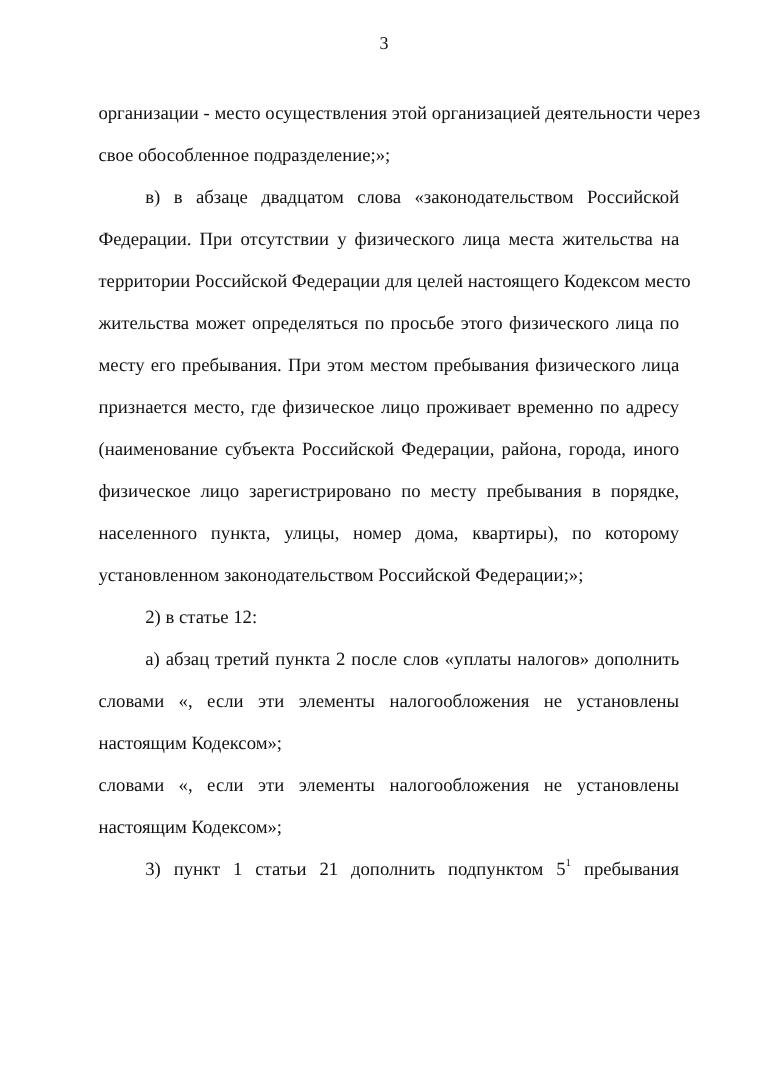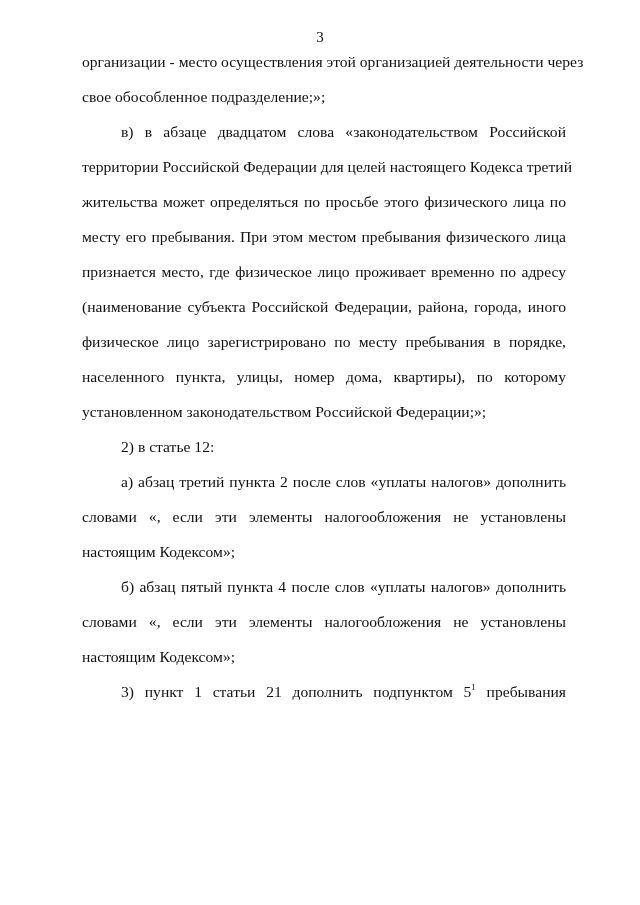--- a/index.html
+++ b/index.html
@@ -19,21 +19,21 @@
     position: absolute;
     top: 28px;
     left: 0;
     width: 640px;
     text-align: center;
     font-size: 15px;
     line-height: 18px;
   }
   .body-text {
     position: absolute;
-    top: 51px;
+    top: 84px;
     left: 82px;
     width: 484px;
   }
   .line {
     height: 35px;
     font-size: 15.6px;
     line-height: 22px;
     white-space: nowrap;
     text-align: justify;
     text-align-last: justify;
@@ -54,31 +54,31 @@
 </style>
 </head>
 <body>
 
 <div class="page-number">3</div>
 
 <div class="body-text">
   <div class="line">организации - место осуществления этой организацией деятельности через</div>
   <div class="line last">свое обособленное подразделение;»;</div>
   <div class="line indent">в) в абзаце двадцатом слова «законодательством Российской</div>
-  <div class="line">территории Российской Федерации для целей настоящего Кодекса третий</div>
+  <div class="line">Федерации. При отсутствии у физического лица места жительства на</div>
+  <div class="line">территории Российской Федерации для целей настоящего Кодексом место</div>
   <div class="line">жительства может определяться по просьбе этого физического лица по</div>
   <div class="line">месту его пребывания. При этом местом пребывания физического лица</div>
   <div class="line">признается место, где физическое лицо проживает временно по адресу</div>
   <div class="line">(наименование субъекта Российской Федерации, района, города, иного</div>
   <div class="line">физическое лицо зарегистрировано по месту пребывания в порядке,</div>
   <div class="line">населенного пункта, улицы, номер дома, квартиры), по которому</div>
   <div class="line last">установленном законодательством Российской Федерации;»;</div>
   <div class="line indent last">2) в статье 12:</div>
   <div class="line indent">а) абзац третий пункта 2 после слов «уплаты налогов» дополнить</div>
   <div class="line">словами «, если эти элементы налогообложения не установлены</div>
   <div class="line last">настоящим Кодексом»;</div>
-  <div class="line indent">б) абзац пятый пункта 4 после слов «уплаты налогов» дополнить</div>
   <div class="line">словами «, если эти элементы налогообложения не установлены</div>
   <div class="line last">настоящим Кодексом»;</div>
   <div class="line indent">
     <span>3) пункт 1 статьи 21 дополнить подпунктом 5</span><sup>1</sup><span> пребывания</span>
   </div>
 </div>
 
 </body></html>

